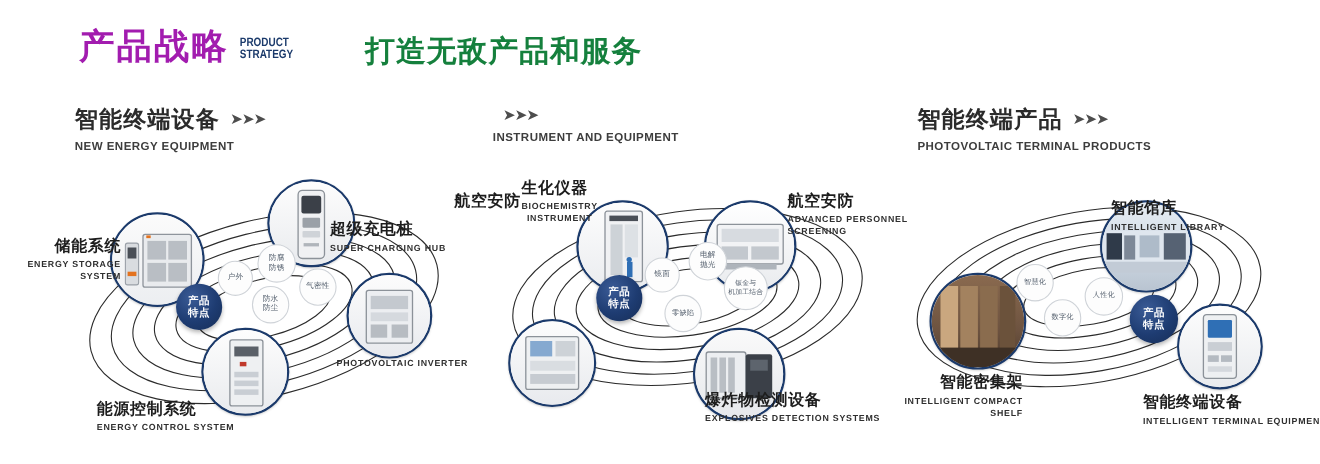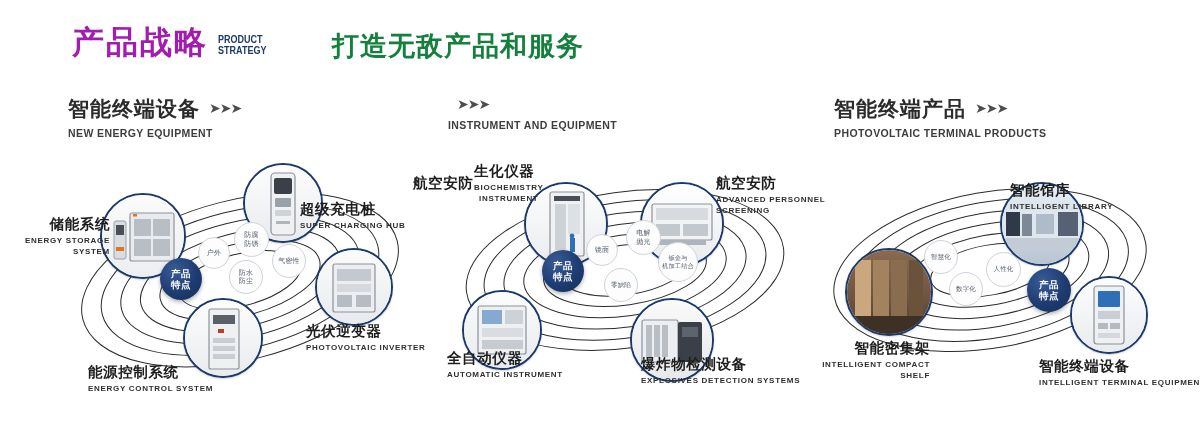--- a/index.html
+++ b/index.html
@@ -199,21 +199,20 @@
   <div class="lbl r" style="left:0px;top:216px;width:110px;">
     <div class="cn">储能系统</div>
     <div class="en">ENERGY STORAGE</div>
     <div class="en" style="margin-top:0">SYSTEM</div>
   </div>
   <div class="lbl" style="left:300px;top:155px;margin-top:46px;">
     <div class="cn">超级充电桩</div>
     <div class="en">SUPER CHARGING HUB</div>
   </div>
   <div class="lbl" style="left:306px;top:323px;">
-    <div class="cn">光伏逆变器</div>
     <div class="en">PHOTOVOLTAIC INVERTER</div>
   </div>
   <div class="lbl" style="left:88px;top:364px;">
     <div class="cn">能源控制系统</div>
     <div class="en">ENERGY CONTROL SYSTEM</div>
   </div>
 
   <div class="cluster" style="left:430px;top:150px;width:400px;height:250px;">
     <svg class="rings" width="400" height="250" viewBox="0 0 400 250">
       <g fill="none" stroke="#2b2b2b" stroke-width="1" transform="rotate(-8 195 120)">
@@ -312,24 +311,20 @@
   <div class="lbl" style="left:474px;top:163px;">
     <div class="cn">生化仪器</div>
     <div class="en">BIOCHEMISTRY</div>
     <div class="en" style="margin-top:0;text-align:center;">INSTRUMENT</div>
   </div>
   <div class="lbl" style="left:716px;top:175px;">
     <div class="cn">航空安防</div>
     <div class="en">ADVANCED PERSONNEL</div>
     <div class="en" style="margin-top:0">SCREENING</div>
   </div>
-  <div class="lbl" style="left:447px;top:350px;">
-    <div class="cn">全自动仪器</div>
-    <div class="en">AUTOMATIC INSTRUMENT</div>
-  </div>
   <div class="lbl" style="left:641px;top:356px;">
     <div class="cn">爆炸物检测设备</div>
     <div class="en">EXPLOSIVES DETECTION SYSTEMS</div>
   </div>
 
   <div class="cluster" style="left:810px;top:150px;width:390px;height:250px;">
     <svg class="rings" width="390" height="250" viewBox="0 0 390 250">
       <g fill="none" stroke="#2b2b2b" stroke-width="1" transform="rotate(-10 180 120)">
         <ellipse cx="180" cy="120" rx="60" ry="25"></ellipse>
         <ellipse cx="180" cy="120" rx="80" ry="35"></ellipse>

